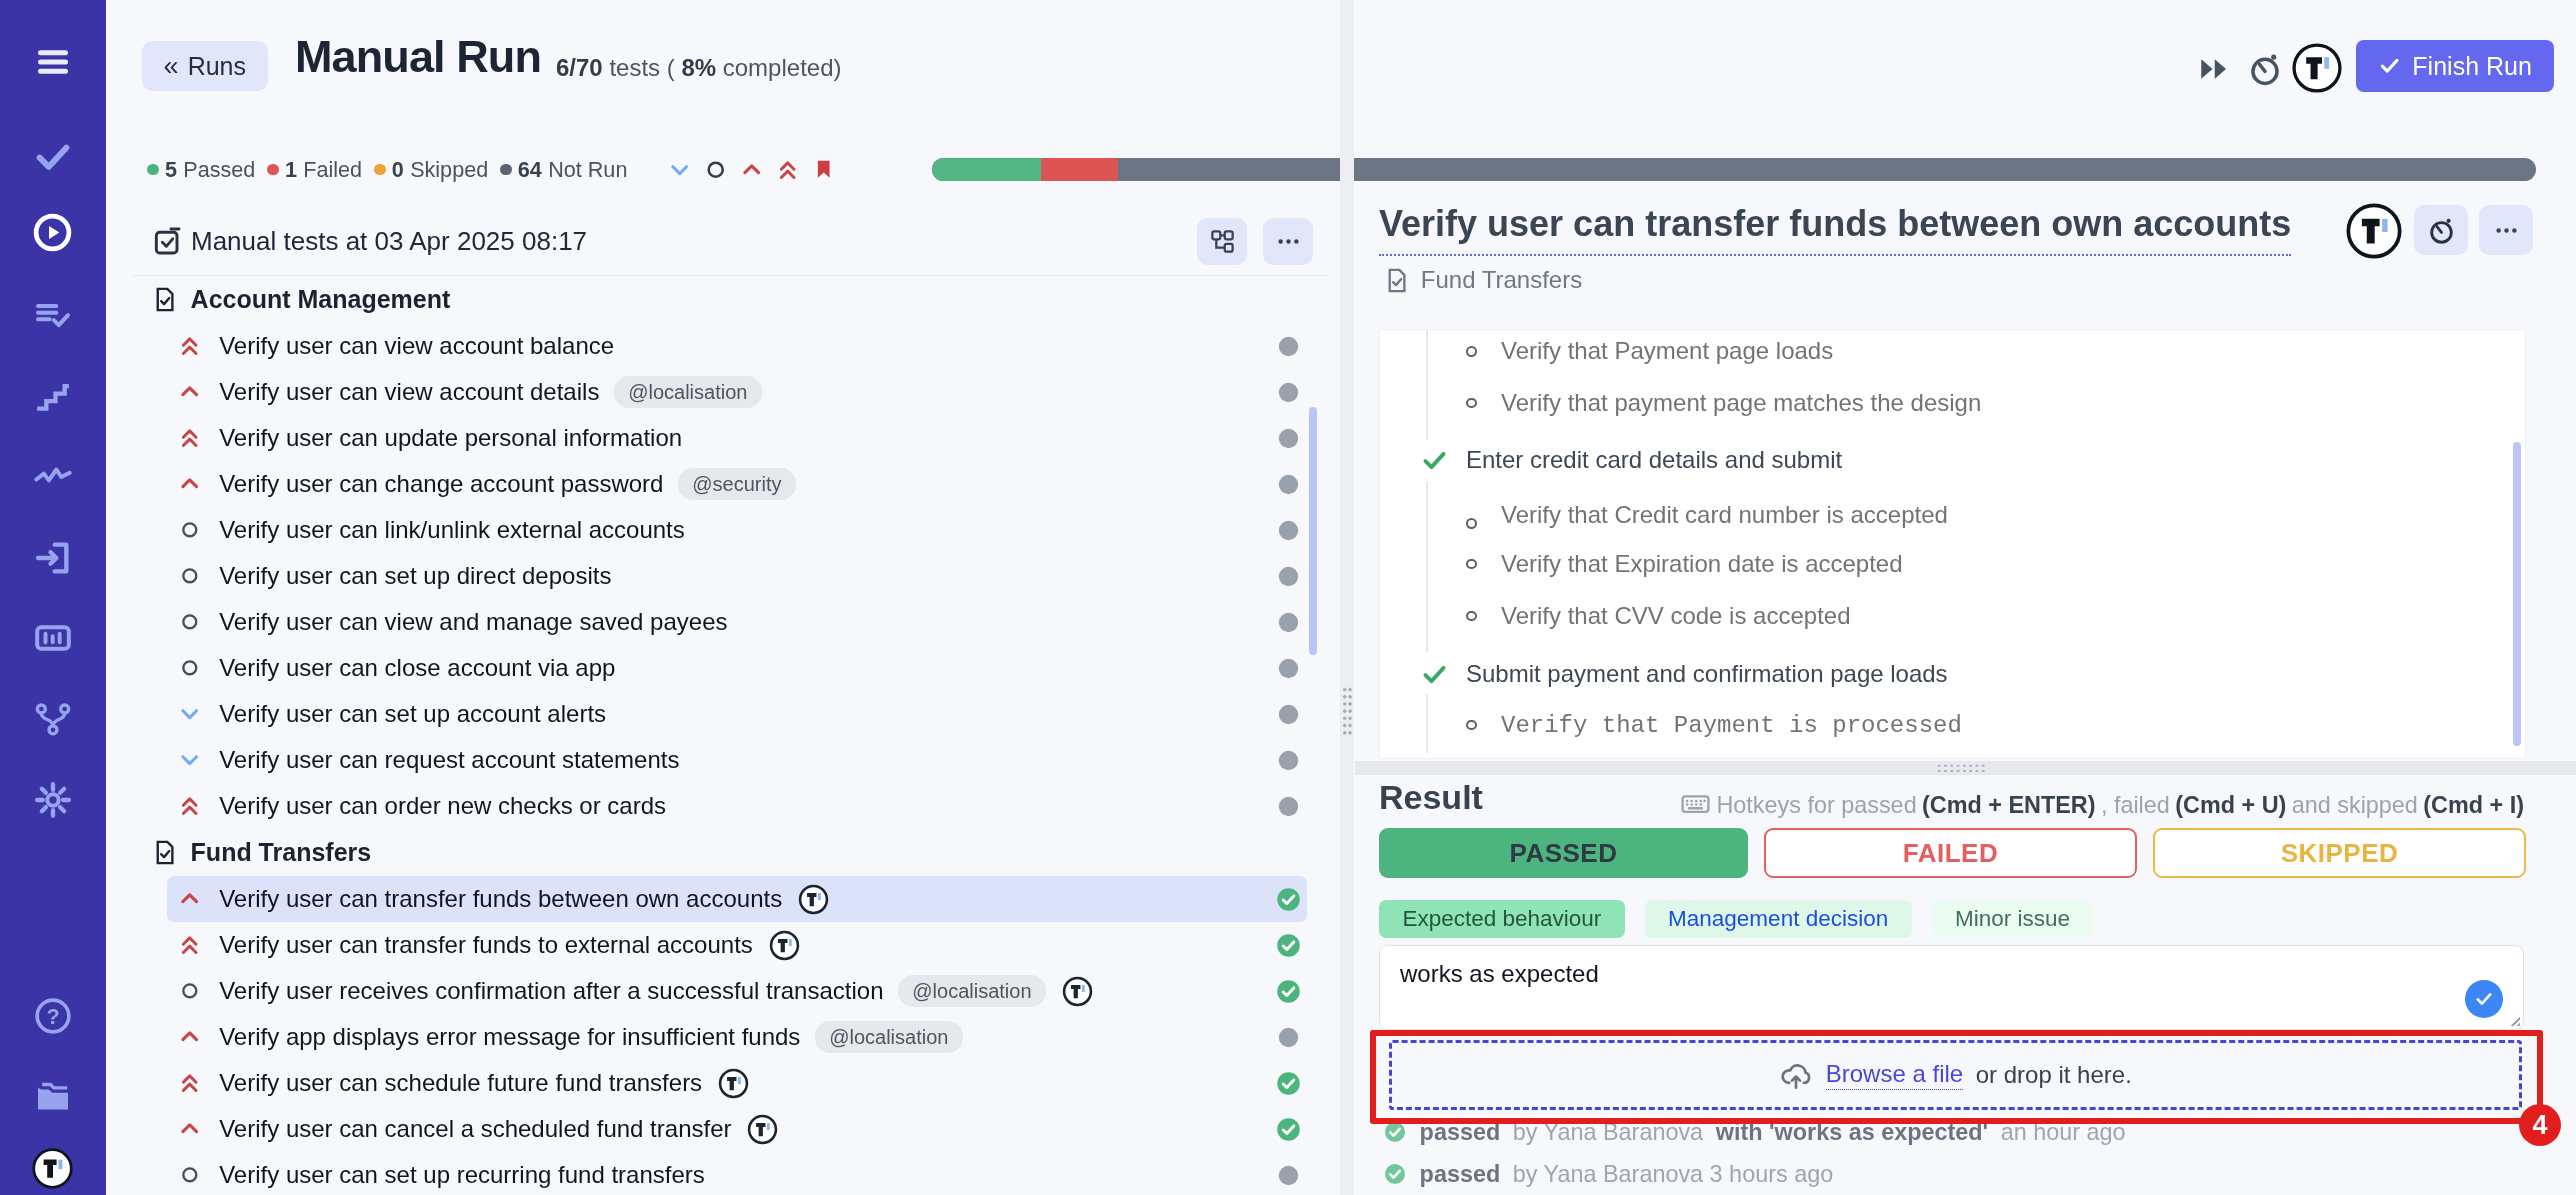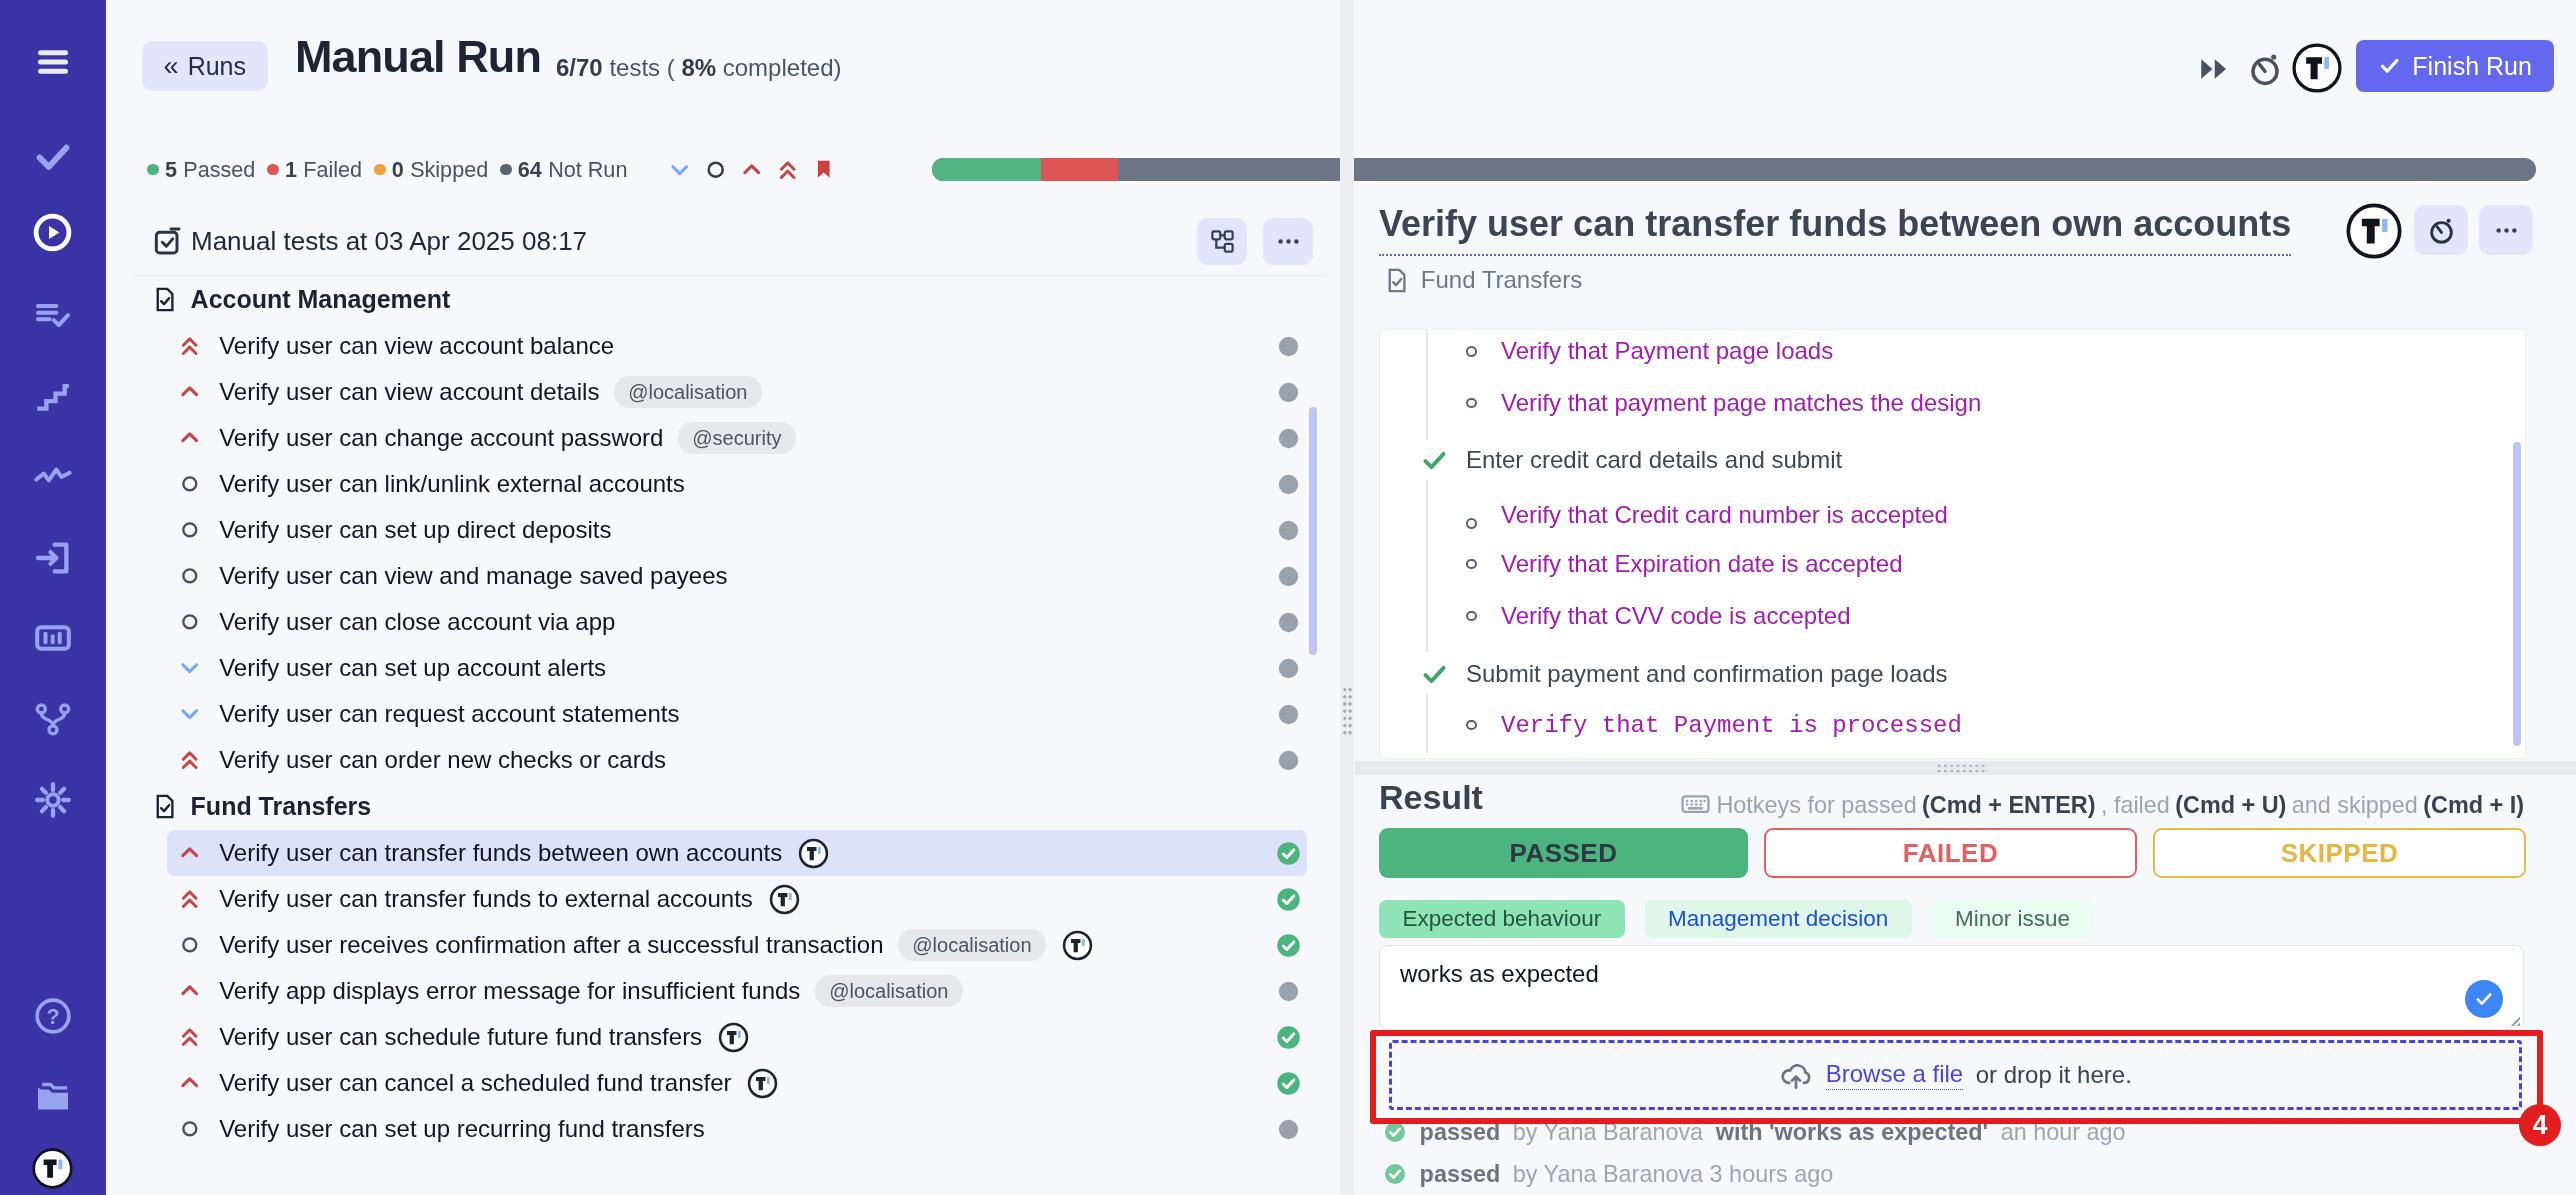--- a/index.html
+++ b/index.html
@@ -52,21 +52,21 @@
   background-image:radial-gradient(#a6adb8 1.4px,transparent 1.6px);background-size:5.4px 7.2px}
 
 .dtitle{position:absolute;left:1379px;top:203px;font-size:36px;font-weight:bold;color:#3c4554;
   border-bottom:2.7px dotted #6065ee;padding-bottom:9px;white-space:nowrap}
 .tlogo-title{position:absolute;left:2346px;top:203px}
 .btn-timer{position:absolute;left:2414px;top:205px;width:54px;height:50px;background:#e2e6fb;border:none;border-radius:10.8px;display:flex;align-items:center;justify-content:center;cursor:pointer}
 .btn-more{position:absolute;left:2479px;top:205px;width:54px;height:50px;background:#e2e6fb;border:none;border-radius:10.8px;display:flex;align-items:center;justify-content:center;cursor:pointer}
 .suite{position:absolute;left:1383px;top:266px;display:flex;align-items:center;gap:10.8px;font-size:24px;color:#6e7987}
 .steps-card{position:absolute;left:1379px;top:329px;width:1147px;height:430px;background:#fff;border:0.9px solid #eceef2;border-radius:3.6px;overflow:hidden}
 .gseg{position:absolute;left:46px;width:1.8px;background:#e4e7ec}
-.step{position:absolute;height:32px;display:flex;align-items:center;font-size:24px;color:#a21caf;white-space:nowrap}
+.step{position:absolute;height:32px;display:flex;align-items:center;font-size:24px;color:#737373;white-space:nowrap}
 .step .mcheck{position:absolute;left:40px;display:flex}
 .step.main{padding-left:86px;font-weight:500;color:#3e4754}
 .step .bull{position:absolute;left:86px;width:10.8px;height:10.8px;border:2.2px solid #59616e;border-radius:50%}
 .step.sub{padding-left:121px}
 .sscroll{position:absolute;right:4.5px;top:112px;width:8px;height:304px;border-radius:4.5px;background:#bcc5f7;cursor:pointer}
 .hband{position:absolute;left:1355px;top:761px;width:1221px;height:13.5px;background:#e7e9ed}
 .hhandle{position:absolute;left:581px;top:1.8px;width:52px;height:10px;cursor:row-resize;
   background-image:radial-gradient(#a6adb8 1.4px,transparent 1.5px);background-size:6.3px 5.4px}
 .result-h{position:absolute;left:1379px;top:778px;font-size:34px;font-weight:bold;color:#39424f}
 .hotkeys{position:absolute;right:52px;top:788px;font-size:23.4px;color:#9aa4ae;display:flex;align-items:flex-end;gap:5.4px;white-space:nowrap}
@@ -339,20 +339,34 @@
         <span class="tagp">@localisation</span>
         <span class="stat-ico">
           <svg width="27" height="27" viewBox="0 0 24 24" fill="none" xmlns="http://www.w3.org/2000/svg">
             <circle cx="12" cy="12" r="8.6" fill="#99a1ac"></circle>
           </svg>
         </span>
       </div>
       <div class="trow">
         <span class="pri">
           <svg width="23.4" height="23.4" viewBox="0 0 24 24" fill="none" xmlns="http://www.w3.org/2000/svg">
+            <path d="M5.5 20 L12 13.5 L18.5 20" stroke="#c74545" stroke-width="3" stroke-linecap="round" stroke-linejoin="round" fill="none"></path>
+            <path d="M5.5 11.5 L12 5 L18.5 11.5" stroke="#c74545" stroke-width="3" stroke-linecap="round" stroke-linejoin="round" fill="none"></path>
+          </svg>
+        </span>
+        <span class="ttl">Verify user can update personal information</span>
+        <span class="stat-ico">
+          <svg width="27" height="27" viewBox="0 0 24 24" fill="none" xmlns="http://www.w3.org/2000/svg">
+            <circle cx="12" cy="12" r="8.6" fill="#99a1ac"></circle>
+          </svg>
+        </span>
+      </div>
+      <div class="trow">
+        <span class="pri">
+          <svg width="23.4" height="23.4" viewBox="0 0 24 24" fill="none" xmlns="http://www.w3.org/2000/svg">
             <path d="M5 15 L12 8 L19 15" stroke="#c74545" stroke-width="3.2" stroke-linecap="round" stroke-linejoin="round" fill="none"></path>
           </svg>
         </span>
         <span class="ttl">Verify user can change account password</span>
         <span class="tagp">@security</span>
         <span class="stat-ico">
           <svg width="27" height="27" viewBox="0 0 24 24" fill="none" xmlns="http://www.w3.org/2000/svg">
             <circle cx="12" cy="12" r="8.6" fill="#99a1ac"></circle>
           </svg>
         </span>

